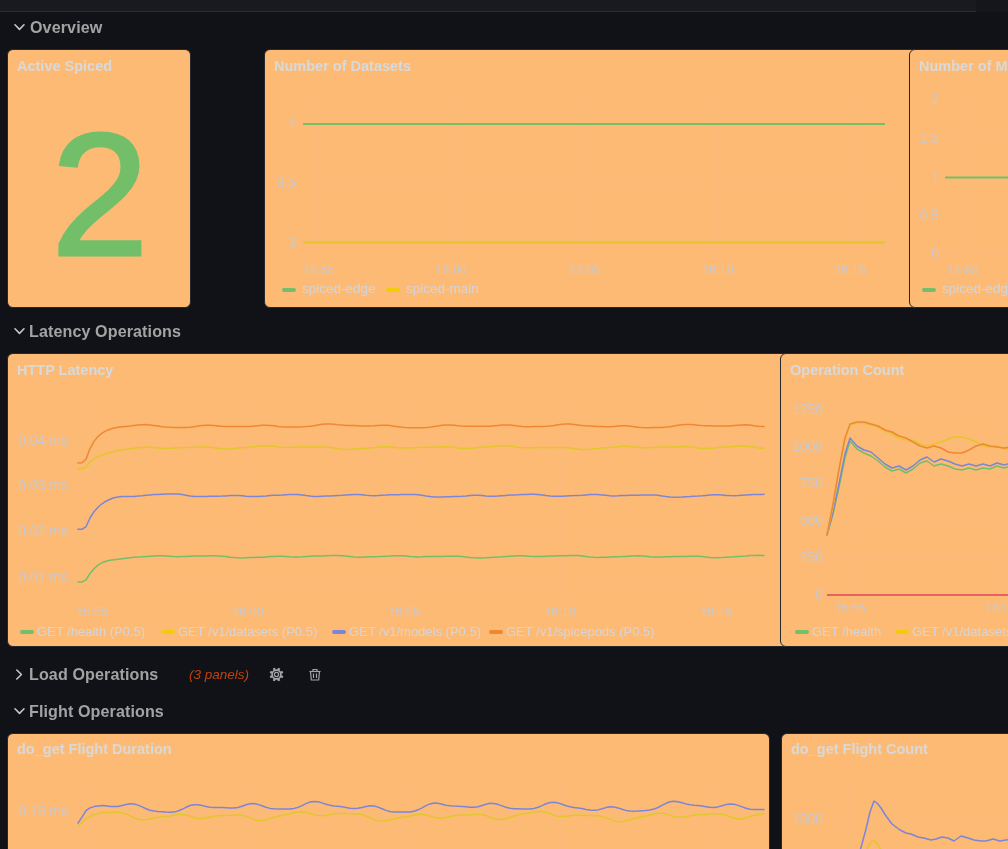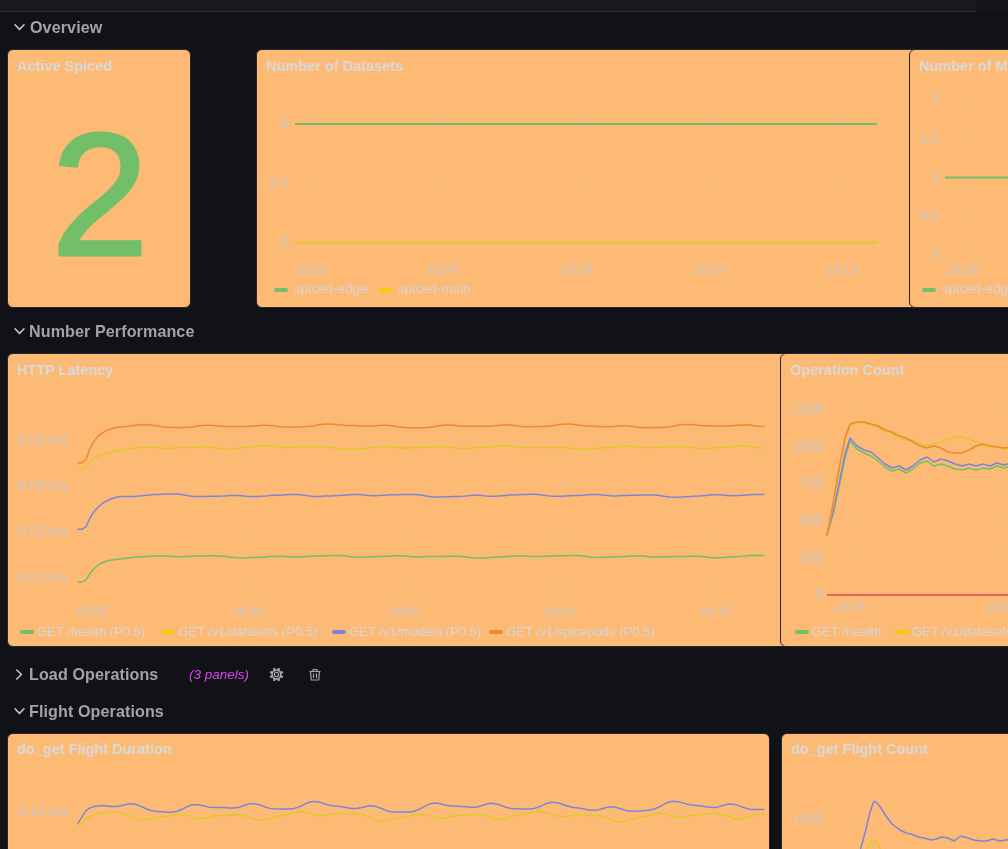--- a/index.html
+++ b/index.html
@@ -12,26 +12,26 @@
 <body>
 <div class="topbar"></div>
 <div class="abs" style="left:976px;top:0;width:32px;height:12px;background:#15161a"></div>
 <svg class="abs" style="left:13px;top:21px" width="13" height="13" viewBox="0 0 13 13">
     <polyline points="2,3.8 6.5,8.4 11,3.8" fill="none" stroke="#c5c6cd" stroke-width="1.6" stroke-linecap="round" stroke-linejoin="round"></polyline>
   </svg>
 <div class="sect" style="left:30px;top:18px">Overview</div>
 <svg class="abs" style="left:13px;top:325px" width="13" height="13" viewBox="0 0 13 13">
     <polyline points="2,3.8 6.5,8.4 11,3.8" fill="none" stroke="#c5c6cd" stroke-width="1.6" stroke-linecap="round" stroke-linejoin="round"></polyline>
   </svg>
-<div class="sect" style="left:29px;top:322px">Number Performance</div>
+<div class="sect" style="left:29px;top:322px">Latency Operations</div>
 <svg class="abs" style="left:13px;top:668px" width="13" height="13" viewBox="0 0 13 13">
     <polyline points="3.8,2 8.4,6.5 3.8,11" fill="none" stroke="#c5c6cd" stroke-width="1.6" stroke-linecap="round" stroke-linejoin="round"></polyline>
   </svg>
 <div class="sect" style="left:29px;top:665px">Load Operations</div>
-<div class="abs" style="left:189px;top:667px;font-size:13.5px;font-style:italic;color:#d946ef">(3 panels)</div>
+<div class="abs" style="left:189px;top:667px;font-size:13.5px;font-style:italic;color:#c2410c">(3 panels)</div>
 <svg class="abs" style="left:269px;top:667px" width="15" height="15" viewBox="0 0 15 15" fill="none" stroke="#a2a3a9">
     <circle cx="7.5" cy="7.5" r="2.1" stroke-width="1.3"></circle>
     <circle cx="7.5" cy="7.5" r="4.4" stroke-width="1.7"></circle>
     <line x1="11.75" y1="9.26" x2="13.87" y2="10.14" stroke-width="2.4"></line>
     <line x1="9.26" y1="11.75" x2="10.14" y2="13.87" stroke-width="2.4"></line>
     <line x1="5.74" y1="11.75" x2="4.86" y2="13.87" stroke-width="2.4"></line>
     <line x1="3.25" y1="9.26" x2="1.13" y2="10.14" stroke-width="2.4"></line>
     <line x1="3.25" y1="5.74" x2="1.13" y2="4.86" stroke-width="2.4"></line>
     <line x1="5.74" y1="3.25" x2="4.86" y2="1.13" stroke-width="2.4"></line>
     <line x1="9.26" y1="3.25" x2="10.14" y2="1.13" stroke-width="2.4"></line>
@@ -44,21 +44,21 @@
     <path d="M5.5 6.5v4.5M8.5 6.5v4.5"></path>
   </svg>
 <svg class="abs" style="left:13px;top:705px" width="13" height="13" viewBox="0 0 13 13">
     <polyline points="2,3.8 6.5,8.4 11,3.8" fill="none" stroke="#c5c6cd" stroke-width="1.6" stroke-linecap="round" stroke-linejoin="round"></polyline>
   </svg>
 <div class="sect" style="left:29px;top:702px">Flight Operations</div>
 <div class="panel" style="left:7px;top:49px;width:184px;height:259px"><svg width="184" height="259" viewBox="0 0 184 259" font-family="Liberation Sans, sans-serif">
       <text x="9" y="21" text-anchor="start" font-size="14.5" fill="#d8d9da" font-weight="700">Active Spiced</text>
       <text x="91.8" y="205" text-anchor="middle" font-size="175" fill="#73bf69" stroke="#73bf69" stroke-width="3.2" font-weight="400">2</text>
     </svg></div>
-<div class="panel" style="left:256px;top:49px;width:702px;height:259px"><svg width="639" height="259" viewBox="0 0 639 259" font-family="Liberation Sans, sans-serif">
+<div class="panel" style="left:264px;top:49px;width:702px;height:259px"><svg width="639" height="259" viewBox="0 0 639 259" font-family="Liberation Sans, sans-serif">
       <text x="9" y="21" text-anchor="start" font-size="14.5" fill="#d8d9da" font-weight="700">Number of Datasets</text>
       <line x1="38" y1="74" x2="622" y2="74" stroke="rgba(204,204,220,0.10)" stroke-width="1"></line>
       <line x1="38" y1="133" x2="622" y2="133" stroke="rgba(204,204,220,0.10)" stroke-width="1"></line>
       <line x1="38" y1="192.5" x2="622" y2="192.5" stroke="rgba(204,204,220,0.10)" stroke-width="1"></line>
       <line x1="54" y1="49" x2="54" y2="204" stroke="rgba(204,204,220,0.10)" stroke-width="1"></line>
       <line x1="186" y1="49" x2="186" y2="204" stroke="rgba(204,204,220,0.10)" stroke-width="1"></line>
       <line x1="320" y1="49" x2="320" y2="204" stroke="rgba(204,204,220,0.10)" stroke-width="1"></line>
       <line x1="453" y1="49" x2="453" y2="204" stroke="rgba(204,204,220,0.10)" stroke-width="1"></line>
       <line x1="585" y1="49" x2="585" y2="204" stroke="rgba(204,204,220,0.10)" stroke-width="1"></line>
       <text x="31" y="78" text-anchor="end" font-size="14" fill="#c8c9d0" font-weight="400">4</text>

